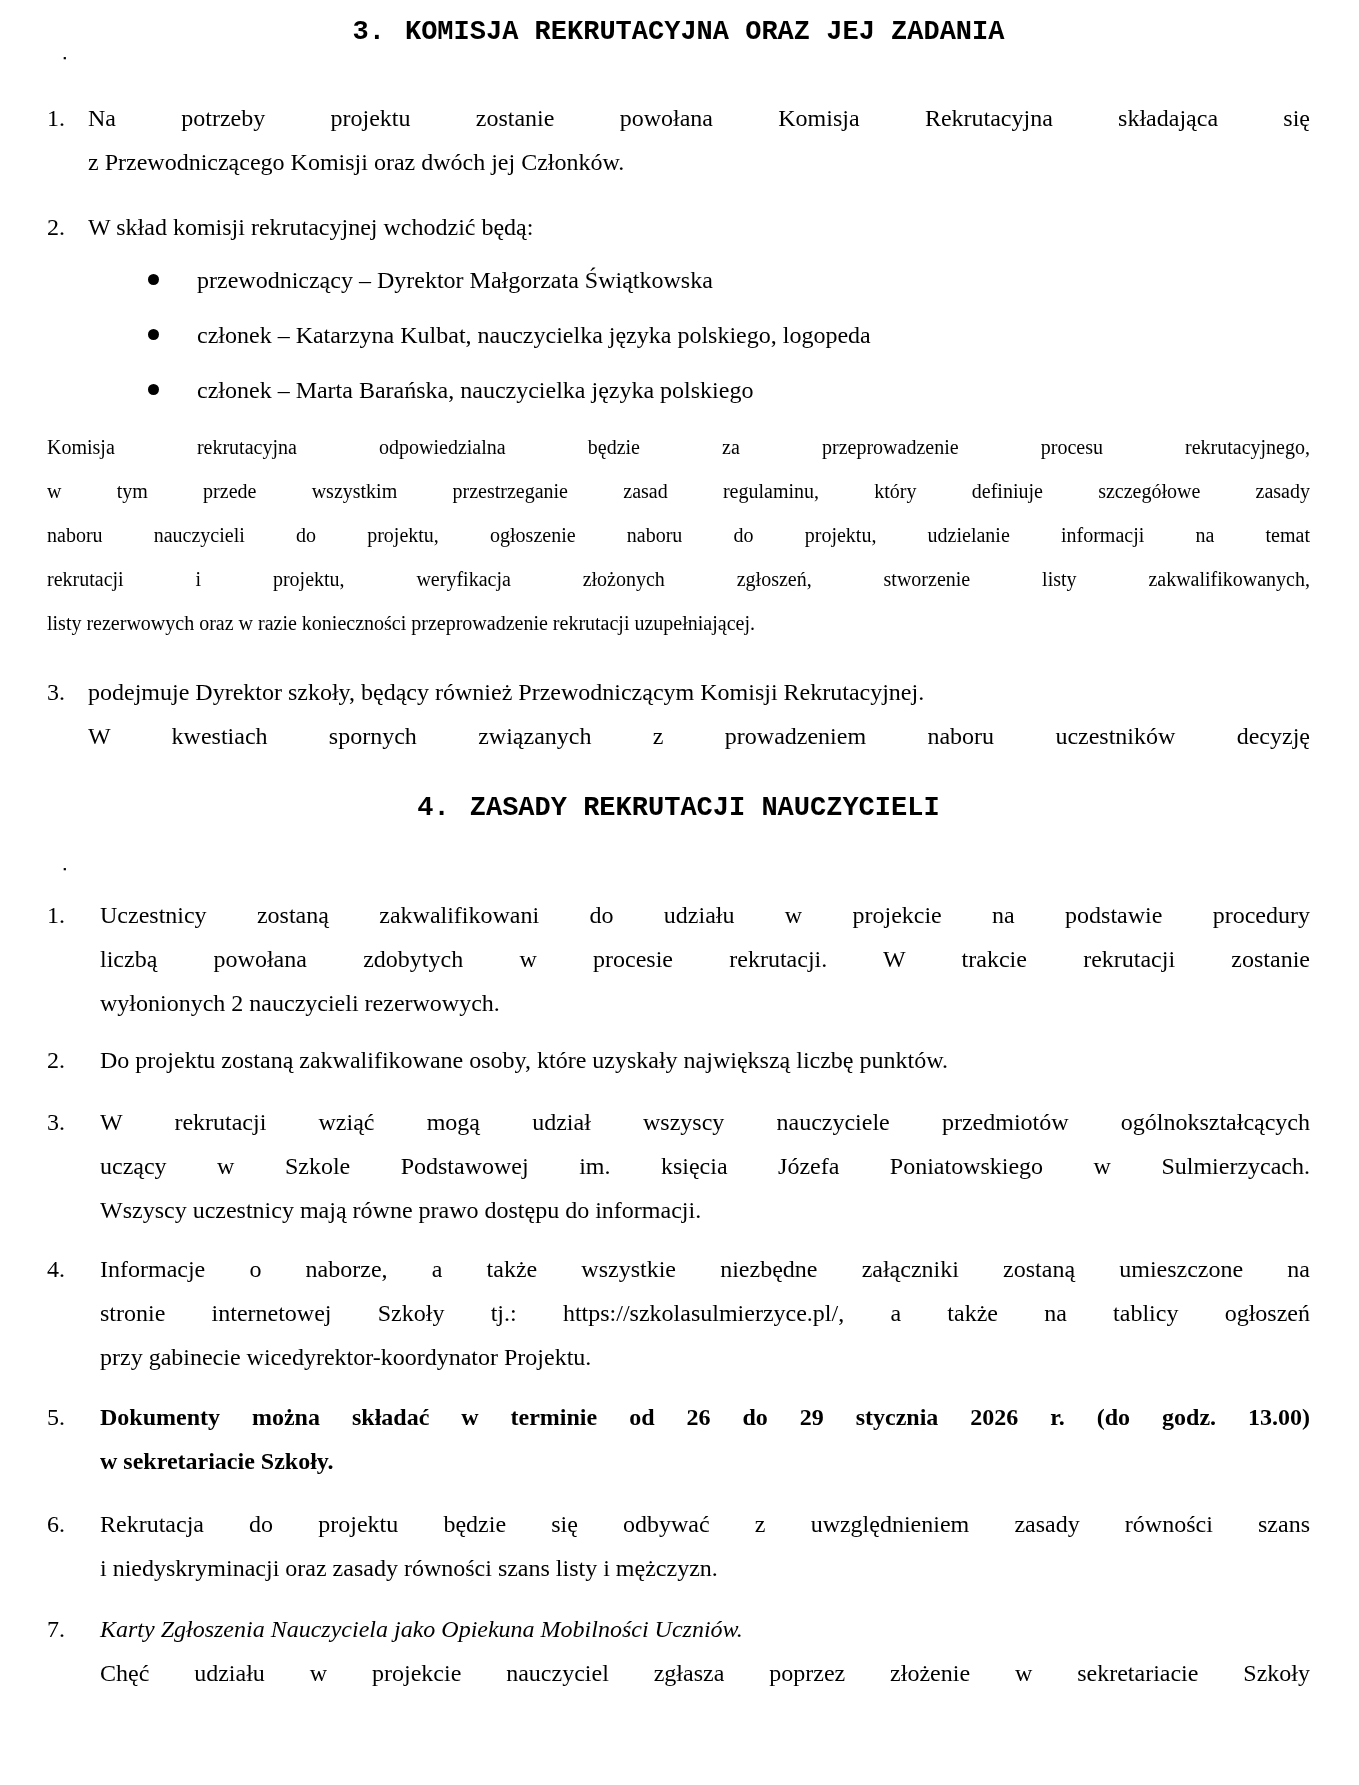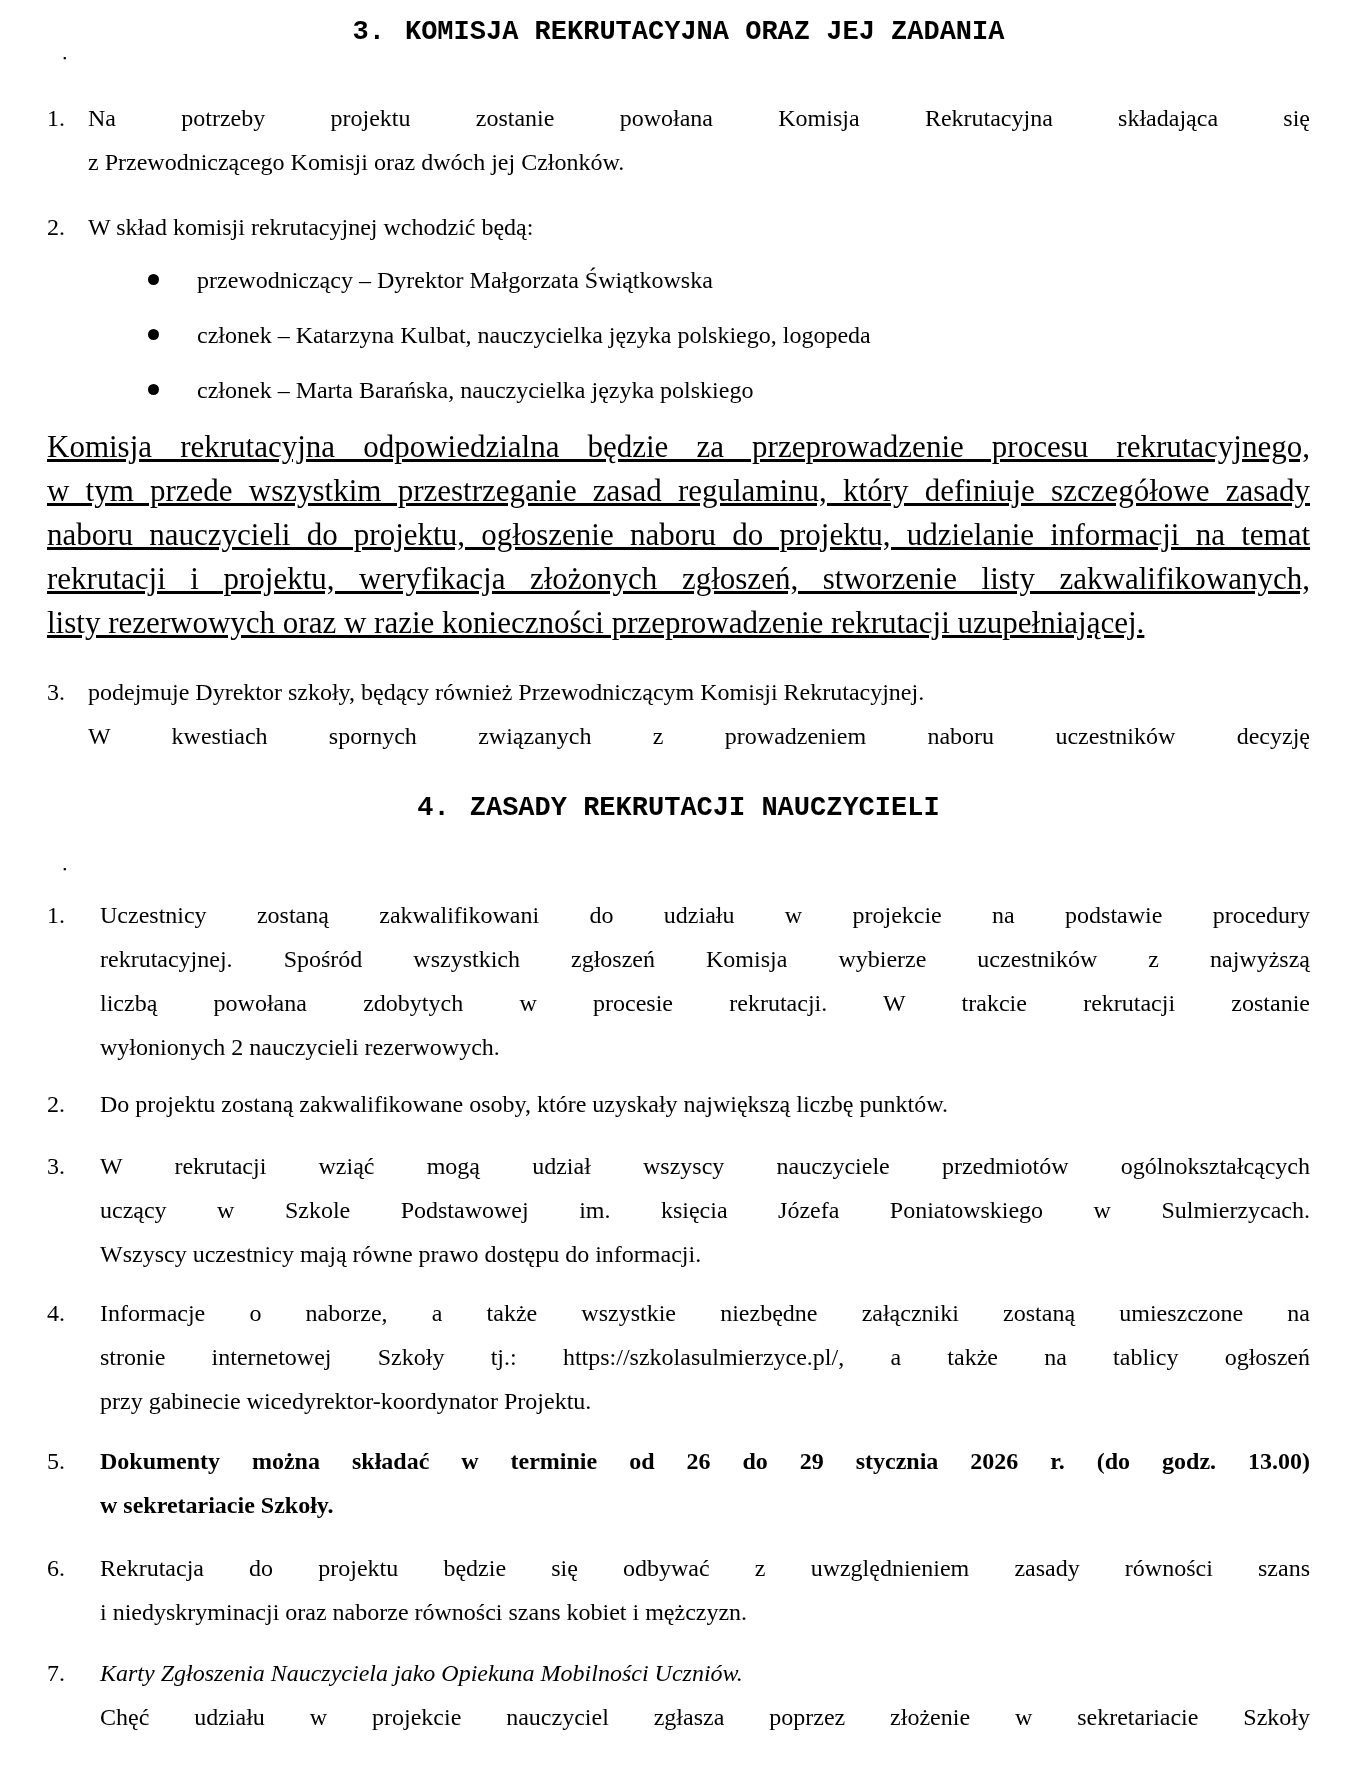--- a/index.html
+++ b/index.html
@@ -25,21 +25,21 @@
   .sec-heading .hnum{display:inline-block;margin-right:20px;}
   
   .item{
     position:relative;
     font-size:24px;
     line-height:44px;
   }
   .item .num{position:absolute;left:0;top:0;width:40px;}
   .ind-s3{padding-left:41px;}
   .ind-s4{padding-left:53px;}
-  .para{font-size:31px;line-height:44px;text-decoration:underline;}
+  .para{font-size:20px;line-height:44px;}
   .line{text-align:left;}
   .j{text-align:justify;text-align-last:justify;}
   .b{font-weight:700;}
   .i{font-style:italic;}
   
   .bullet-row{
     position:relative;
     font-size:24px;
     line-height:44px;
     padding-left:150px;
@@ -129,21 +129,20 @@
       <div class="line j">W kwestiach spornych związanych z prowadzeniem naboru uczestników decyzję</div>
     </div>
 
     <div class="sec-heading mt-h4">
       <span class="hnum">4.</span><span>ZASADY REKRUTACJI NAUCZYCIELI</span>
     </div>
 
     <div class="item ind-s4 mt-s4i1">
       <span class="num">1.</span>
       <div class="line j">Uczestnicy zostaną zakwalifikowani do udziału w projekcie na podstawie procedury</div>
-      <div class="line j">rekrutacyjnej. Spośród wszystkich zgłoszeń Komisja wybierze uczestników z najwyższą</div>
       <div class="line j">liczbą powołana zdobytych w procesie rekrutacji. W trakcie rekrutacji zostanie</div>
       <div class="line">wyłonionych 2 nauczycieli rezerwowych.</div>
     </div>
 
     <div class="item ind-s4 mt-s4i2">
       <span class="num">2.</span>
       <div class="line">Do projektu zostaną zakwalifikowane osoby, które uzyskały największą liczbę punktów.</div>
     </div>
 
     <div class="item ind-s4 mt-s4i3">
@@ -162,21 +161,21 @@
 
     <div class="item ind-s4 mt-s4i5">
       <span class="num">5.</span>
       <div class="line j b">Dokumenty można składać w terminie od 26 do 29 stycznia 2026 r. (do godz. 13.00)</div>
       <div class="line b">w sekretariacie Szkoły.</div>
     </div>
 
     <div class="item ind-s4 mt-s4i6">
       <span class="num">6.</span>
       <div class="line j">Rekrutacja do projektu będzie się odbywać z uwzględnieniem zasady równości szans</div>
-      <div class="line">i niedyskryminacji oraz naborze równości szans kobiet i mężczyzn.</div>
+      <div class="line">i niedyskryminacji oraz zasady równości szans listy i mężczyzn.</div>
     </div>
 
     <div class="item ind-s4 mt-s4i7">
       <span class="num">7.</span>
       <div class="line i">Karty Zgłoszenia Nauczyciela jako Opiekuna Mobilności Uczniów.</div>
       <div class="line j">Chęć udziału w projekcie nauczyciel zgłasza poprzez złożenie w sekretariacie Szkoły</div>
     </div>
 
   </div>
 </div>

